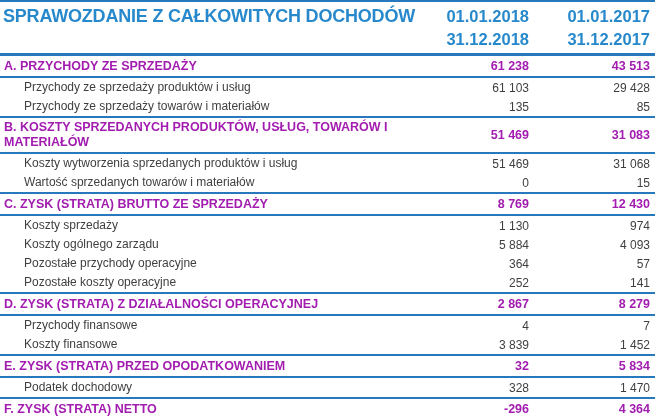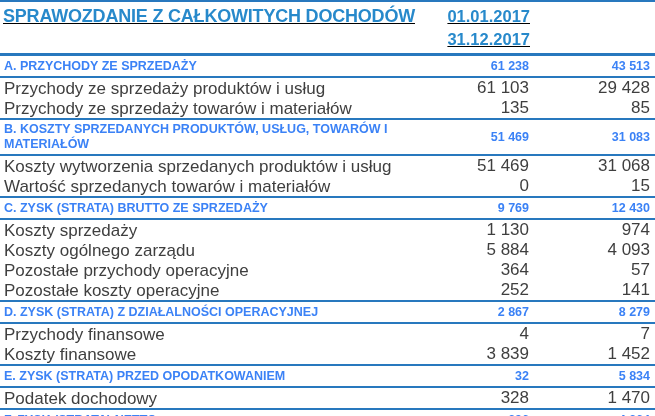--- a/index.html
+++ b/index.html
@@ -14,21 +14,20 @@
     overflow:hidden;background:#fff;
   }
   .grid-cols{
     display:grid;
     grid-template-columns:1fr 112px 120px;
   }
   
   .header{
     border-bottom:3px solid var(--line);
     padding:3px 0 2px 0;
-    text-decoration:underline;
   }
   .title{
     color:var(--accent);
     font-weight:bold;
     font-size:18px;
     line-height:23px;
     padding-left:3px;
     white-space:nowrap;
     letter-spacing:-0.2px;
     align-self:start;
@@ -47,41 +46,46 @@
   .row{align-items:center;}
   .row .label{
     padding:2px 8px 2px 4px;
     line-height:15px;
   }
   .row .val{text-align:right;white-space:nowrap;}
   .row .val.v1{padding-right:6px;}
   .row .val.v2{padding-right:5px;text-align:right;}
   .row.detail{
     min-height:19px;
-    font-size:17px;
+    font-size:12px;
     color:#3F3F3F;
+    padding-left:20px;
   }
   .row.section{
     min-height:20px;
     font-size:12.5px;
     font-weight:bold;
-    color:#3b82f6;
+    color:#a21caf;
     border-top:2px solid var(--line);
     border-bottom:2px solid var(--line);
   }
   .rows .row.section:first-child{border-top:none;}
 </style>
 </head>
 <body>
 
 <div class="page">
 
   <div class="header grid-cols">
     <div class="title">SPRAWOZDANIE Z CAŁKOWITYCH DOCHODÓW</div>
 
+    <div class="period p1">
+      <span class="pline">01.01.2018</span>
+      <span class="pline">31.12.2018</span>
+    </div>
 
     <div class="period p2">
       <span class="pline">01.01.2017</span>
       <span class="pline">31.12.2017</span>
     </div>
   </div>
 
   <div class="rows">
   <div class="row grid-cols section">
     <div class="label">A. PRZYCHODY ZE SPRZEDAŻY</div>
@@ -114,21 +118,21 @@
   </div>
 
   <div class="row grid-cols detail">
     <div class="label">Wartość sprzedanych towarów i materiałów</div>
     <div class="val v1">0</div>
     <div class="val v2">15</div>
   </div>
 
   <div class="row grid-cols section">
     <div class="label">C. ZYSK (STRATA) BRUTTO ZE SPRZEDAŻY</div>
-    <div class="val v1">9 769</div>
+    <div class="val v1">8 769</div>
     <div class="val v2">12 430</div>
   </div>
 
   <div class="row grid-cols detail">
     <div class="label">Koszty sprzedaży</div>
     <div class="val v1">1 130</div>
     <div class="val v2">974</div>
   </div>
 
   <div class="row grid-cols detail">

